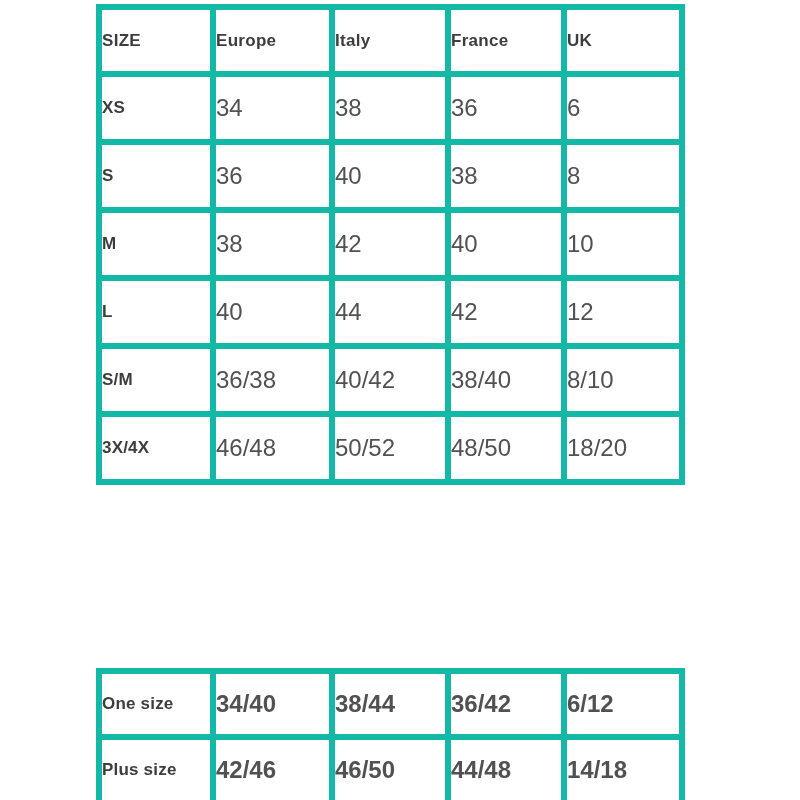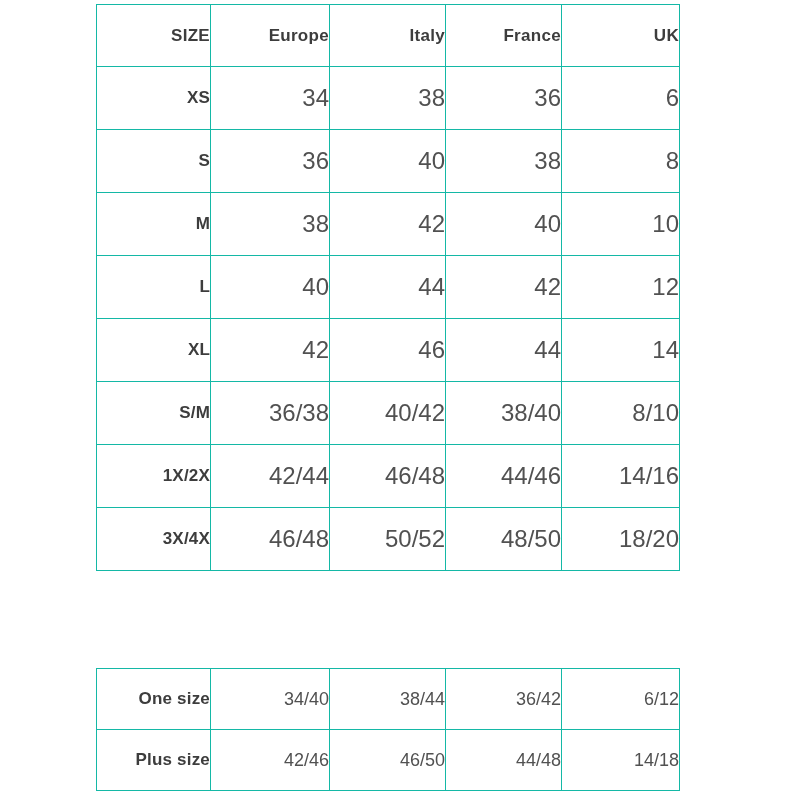--- a/index.html
+++ b/index.html
@@ -18,43 +18,43 @@
     position: absolute;
     left: 96px;
     width: 583px;
     border-collapse: collapse;
     table-layout: fixed;
     background: #ffffff;
   }
   table.t1 { top: 4px; }
   table.t2 { top: 668px; }
   .t th, .t td {
-    border: 1px solid #14b8a6;
-    text-align: right;
+    border: 6px solid #14b8a6;
+    text-align: left;
     vertical-align: middle;
     padding: 0;
     background: #ffffff;
   }
   .t1 thead th {
     height: 61px;
     font-size: 17px;
     font-weight: bold;
     color: #3d3d3d;
     letter-spacing: 0.3px;
   }
   .t1 tbody td {
     height: 62px;
     font-size: 24px;
     font-weight: normal;
     color: #515151;
   }
   .t2 tbody td {
     height: 60px;
-    font-size: 18px;
-    font-weight: normal;
+    font-size: 24px;
+    font-weight: bold;
     color: #515151;
   }
   .t td.lbl {
     font-size: 17px;
     font-weight: bold;
     color: #3d3d3d;
     letter-spacing: 0.2px;
   }
 </style>
 </head>
@@ -102,39 +102,25 @@
         <td>10</td>
       </tr>
       <tr>
         <td class="lbl">L</td>
         <td>40</td>
         <td>44</td>
         <td>42</td>
         <td>12</td>
       </tr>
       <tr>
-        <td class="lbl">XL</td>
-        <td>42</td>
-        <td>46</td>
-        <td>44</td>
-        <td>14</td>
-      </tr>
-      <tr>
         <td class="lbl">S/M</td>
         <td>36/38</td>
         <td>40/42</td>
         <td>38/40</td>
         <td>8/10</td>
-      </tr>
-      <tr>
-        <td class="lbl">1X/2X</td>
-        <td>42/44</td>
-        <td>46/48</td>
-        <td>44/46</td>
-        <td>14/16</td>
       </tr>
       <tr>
         <td class="lbl">3X/4X</td>
         <td>46/48</td>
         <td>50/52</td>
         <td>48/50</td>
         <td>18/20</td>
       </tr>
     </tbody>
   </table>

